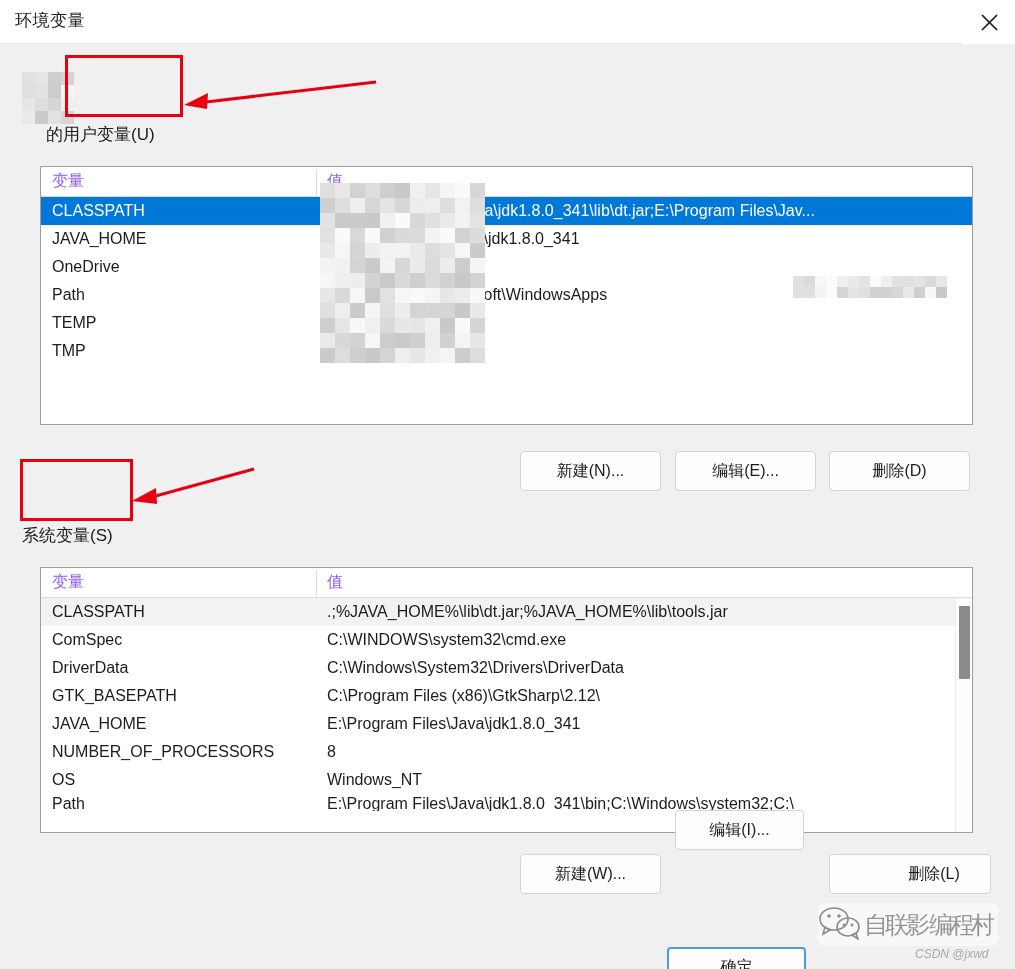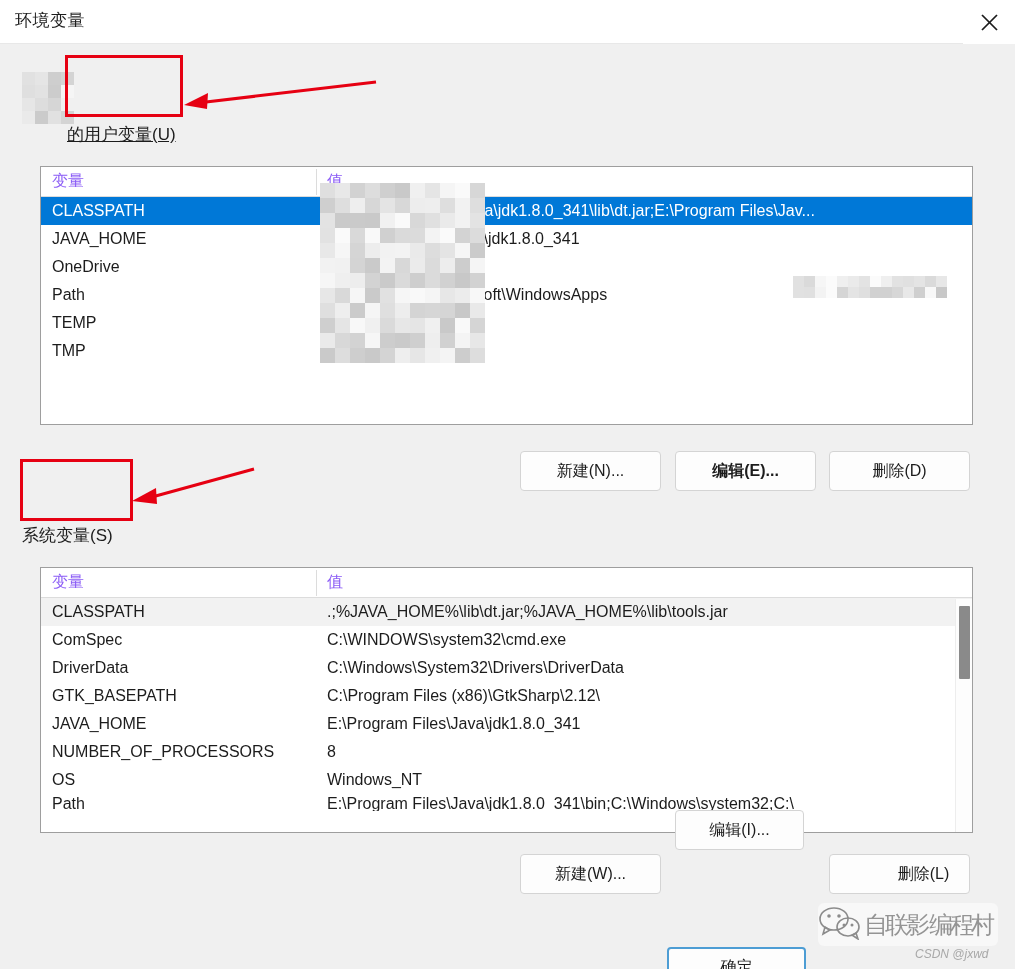--- a/index.html
+++ b/index.html
@@ -52,21 +52,21 @@
     background: #f0f0f0;
   }
 
   
   .section-label {
     position: absolute;
     font-size: 17px;
     color: #1c1c1c;
     white-space: nowrap;
   }
-  #user-label { left: 67px; top: 79px; text-decoration: underline; }
+  #user-label { left: 46px; top: 79px; }
   #system-label { left: 22px; top: 480px; }
 
   
   .listbox {
     position: absolute;
     background: #ffffff;
     border: 1px solid #9e9e9e;
     overflow: hidden;
   }
   #user-listbox { left: 40px; top: 122px; width: 933px; height: 259px; }
@@ -150,26 +150,26 @@
     font-size: 16px;
     color: #1c1c1c;
     display: flex;
     align-items: center;
     justify-content: center;
     cursor: pointer;
     font-family: "Liberation Sans", "DejaVu Sans", sans-serif;
   }
 
   #btn-user-new  { left: 520px; top: 407px; width: 141px; }
-  #btn-user-edit { left: 675px; top: 407px; width: 141px; font-weight: bold; }
+  #btn-user-edit { left: 675px; top: 407px; width: 141px; }
   #btn-user-del  { left: 829px; top: 407px; width: 141px; }
 
   #btn-sys-new   { left: 520px; top: 810px; width: 141px; }
   #btn-sys-edit  { left: 675px; top: 766px; width: 129px; }
-  #btn-sys-del   { left: 829px; top: 810px; width: 141px; padding-left: 48px; }
+  #btn-sys-del   { left: 829px; top: 810px; width: 162px; padding-left: 48px; }
 
   #btn-ok {
     left: 667px; top: 903px; width: 139px; height: 40px;
     border: 2px solid #4d9dd4;
     background: #fdfdfd;
   }
 
   
   .mosaic {
     position: absolute;

